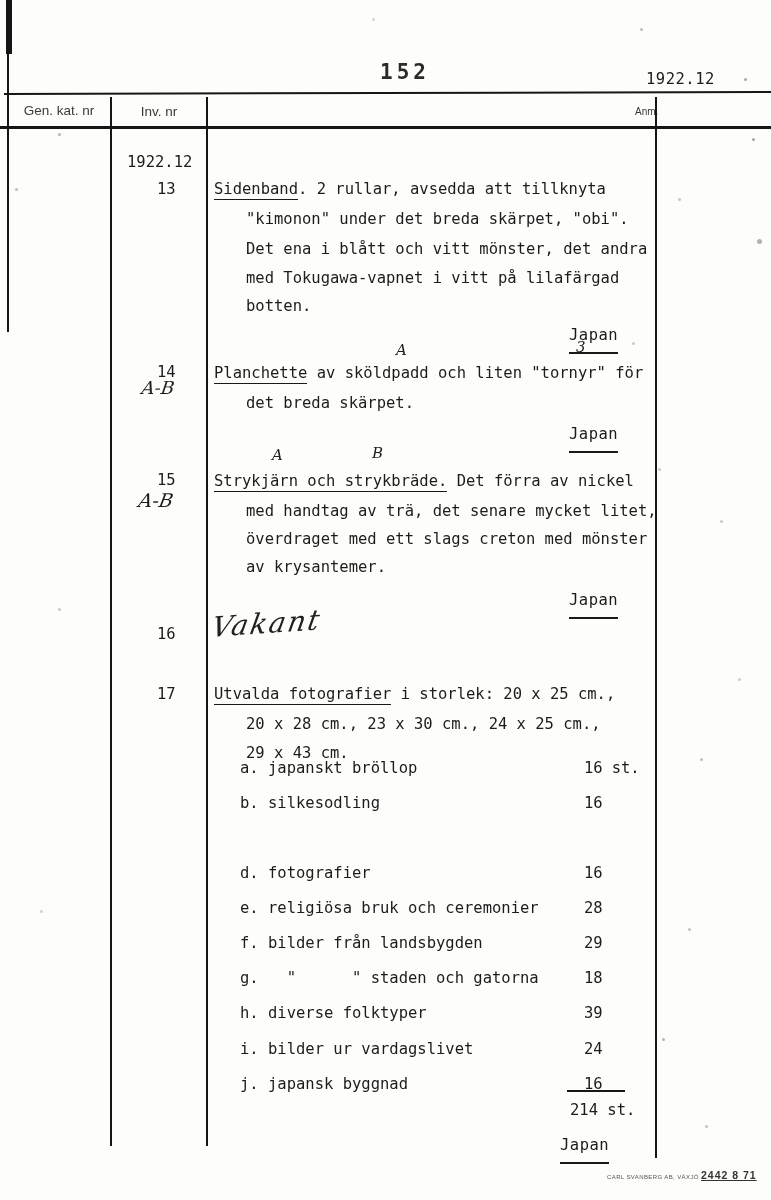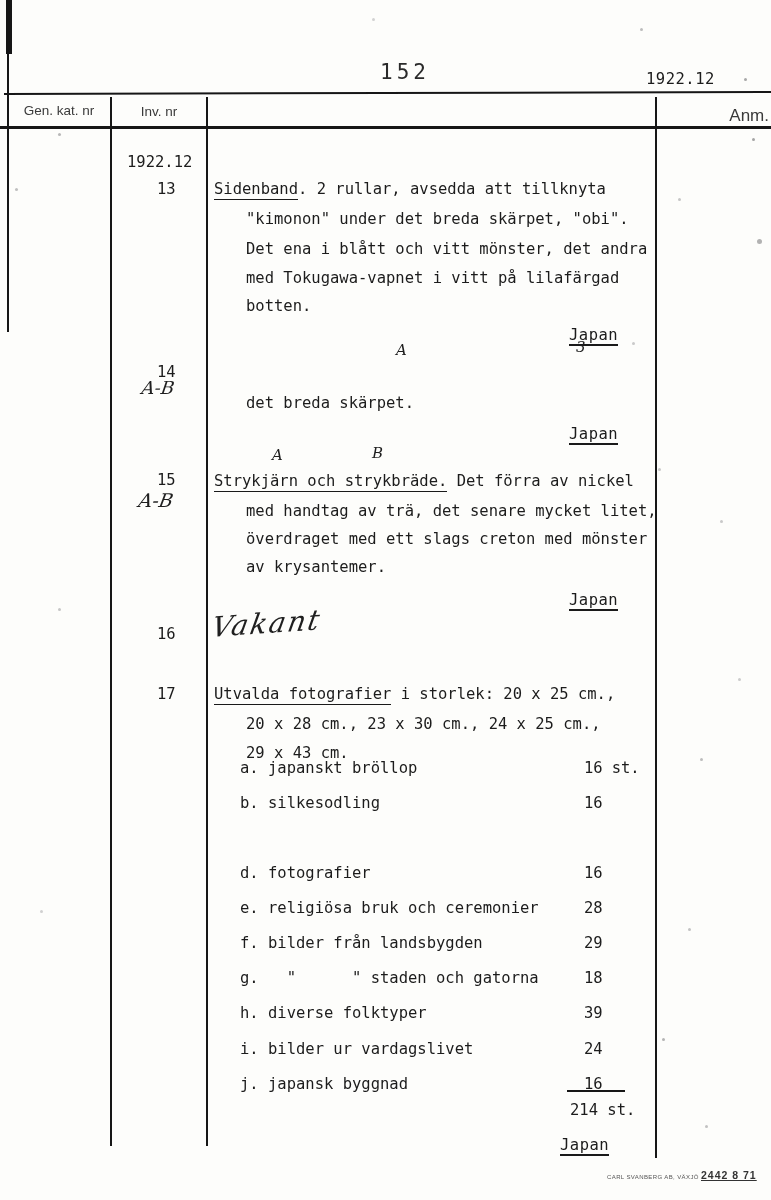--- a/index.html
+++ b/index.html
@@ -14,27 +14,27 @@
   }
   .sans{
     position:absolute; font-family:"Liberation Sans","DejaVu Sans",sans-serif;
     color:#3a3a3a; white-space:pre;
   }
   .hand{
     position:absolute; font-family:"DejaVu Serif","Liberation Serif",serif;
     font-style:italic; color:#1f1f1f; white-space:pre;
   }
   .u{ border-bottom:1.6px solid #1a1a1a; padding-bottom:1px; }
-  .origin{ border-bottom:2px solid #1a1a1a; padding-bottom:0; letter-spacing:.5px; }
+  .origin{ border-bottom:2px solid #1a1a1a; padding-bottom:8px; letter-spacing:.5px; }
   .rule{ position:absolute; background:#161616; }
   .item{ position:absolute; left:240px; width:420px; height:19px; }
   .il{ display:inline-block; min-width:28px; }
   .ic{ position:absolute; left:344px; top:0; }
   .ic .unit{ margin-left:9px; }
-  .pagenum{ letter-spacing:4px; font-size:21px; color:#2a2a2a; }
+  .pagenum{ letter-spacing:4px; font-size:21px; color:#2a2a2a;font-weight:bold; }
   .yeartop{ font-size:15.5px; letter-spacing:.5px; }
   .speckles{
     position:absolute; left:0; top:0; width:3px; height:3px; border-radius:50%;
     background:transparent;
     box-shadow:640px 28px 0 #bdbdbd, 752px 138px 0 #a5a5a5, 58px 133px 0 #b8b8b8,
       678px 198px 0 #c6c6c6, 758px 240px 0 1px #b2b2b2, 15px 188px 0 #c0c0c0,
       658px 468px 0 #c8c8c8, 700px 758px 0 #bdbdbd, 662px 1038px 0 #b4b4b4,
       738px 678px 0 #cccccc, 58px 608px 0 #c6c6c6, 688px 928px 0 #c3c3c3,
       372px 18px 0 #d2d2d2, 744px 78px 0 #a8a8a8, 632px 342px 0 #cacaca,
       720px 520px 0 #c9c9c9, 40px 910px 0 #d0d0d0, 705px 1125px 0 #c2c2c2;
@@ -57,36 +57,37 @@
 
   <div class="rule" style="left:4px;top:92px;width:767px;height:2px;transform:rotate(-0.15deg)"></div>
   <div class="rule" style="left:0;top:126px;width:771px;height:3px"></div>
 
   <div class="rule" style="left:110px;top:97px;width:2px;height:1049px"></div>
   <div class="rule" style="left:206px;top:97px;width:2px;height:1049px"></div>
   <div class="rule" style="left:655px;top:97px;width:2px;height:1061px"></div>
 
   <div class="sans" style="left:8px;top:103px;width:102px;text-align:center;font-size:13.5px">Gen. kat. nr</div>
   <div class="sans" style="left:112px;top:104px;width:94px;text-align:center;font-size:13.5px">Inv. nr</div>
-  <div class="sans" style="left:657px;top:106px;width:112px;text-align:right;font-size:17px">Anm.</div>
+  <div class="sans" style="left:635px;top:106px;width:112px;text-align:left;font-size:10px">Anm.</div>
 
   <div class="mono" style="left:127px;top:153px">1922.12</div>
 
   <div class="mono" style="left:157px;top:180px">13</div>
   <div class="mono" style="left:214px;top:180px"><span class="u">Sidenband</span><span>. 2 rullar, avsedda att tillknyta</span></div>
   <div class="mono" style="left:246px;top:210px">"kimonon" under det breda skärpet, "obi".</div>
   <div class="mono" style="left:246px;top:269px">med Tokugawa-vapnet i vitt på lilafärgad</div>
   <div class="mono" style="left:246px;top:240px">Det ena i blått och vitt mönster, det andra</div>
   <div class="mono" style="left:246px;top:297px">botten.</div>
   <div class="mono" style="left:569px;top:326px"><span class="origin">Japan</span></div>
 
   <div class="hand" style="left:396px;top:341px;font-size:15px">A</div>
   <div class="hand" style="left:576px;top:338px;font-size:15px">3</div>
   <div class="mono" style="left:157px;top:363px">14</div>
   <div class="hand" style="left:142px;top:377px;font-size:18px;transform:skewX(-8deg)">A-B</div>
+  <div class="mono" style="left:214px;top:364px"><span class="u">Planchette</span><span> av sköldpadd och liten "tornyr" för</span></div>
   <div class="mono" style="left:246px;top:394px">det breda skärpet.</div>
   <div class="mono" style="left:569px;top:425px"><span class="origin">Japan</span></div>
 
   <div class="hand" style="left:272px;top:446px;font-size:15px">A</div>
   <div class="hand" style="left:372px;top:444px;font-size:15px">B</div>
   <div class="mono" style="left:157px;top:471px">15</div>
   <div class="hand" style="left:139px;top:489px;font-size:19px;transform:skewX(-10deg)">A-B</div>
   <div class="mono" style="left:214px;top:472px"><span class="u">Strykjärn och strykbräde.</span><span> Det förra av nickel</span></div>
   <div class="mono" style="left:246px;top:502px">med handtag av trä, det senare mycket litet,</div>
   <div class="mono" style="left:246px;top:530px">överdraget med ett slags creton med mönster</div>

